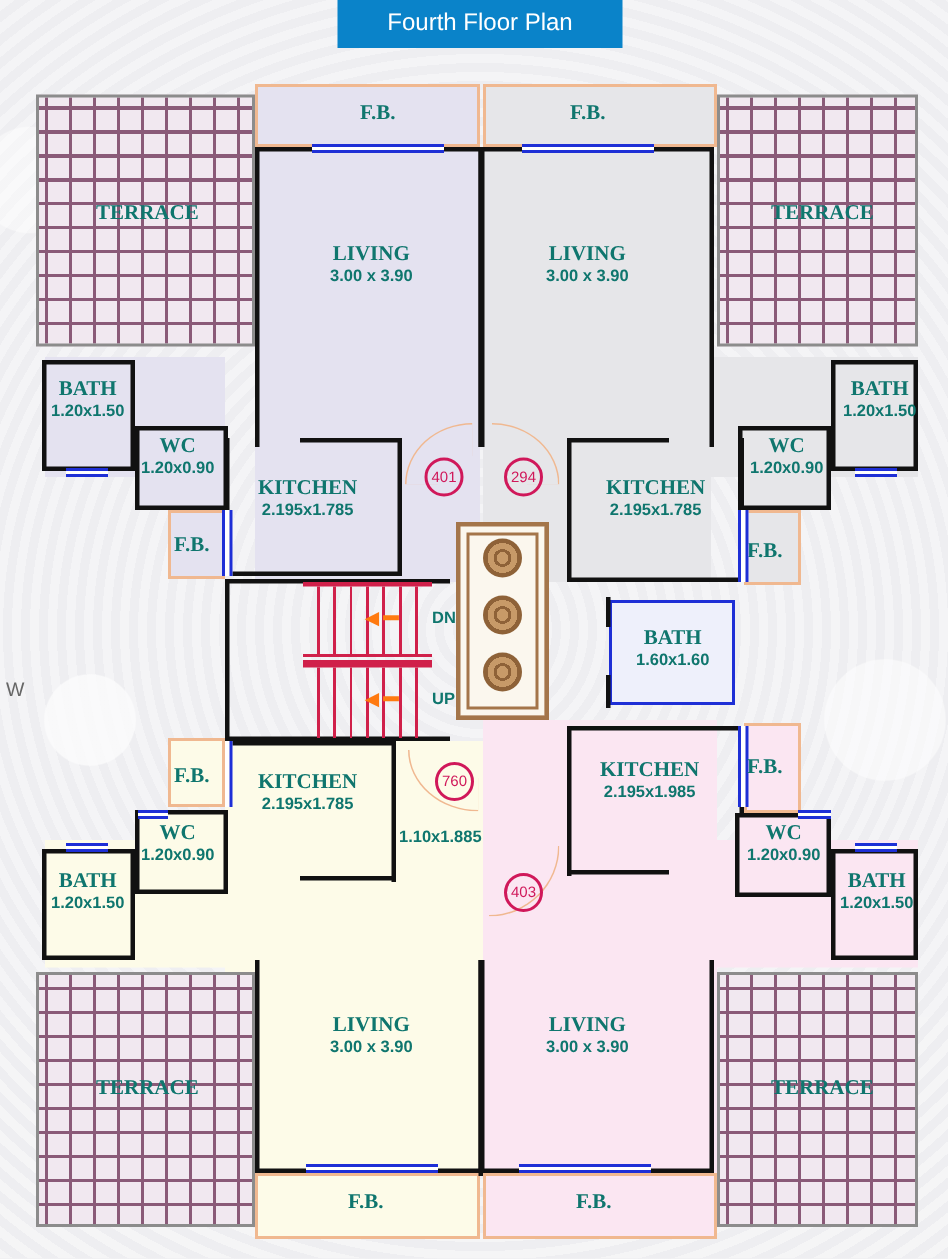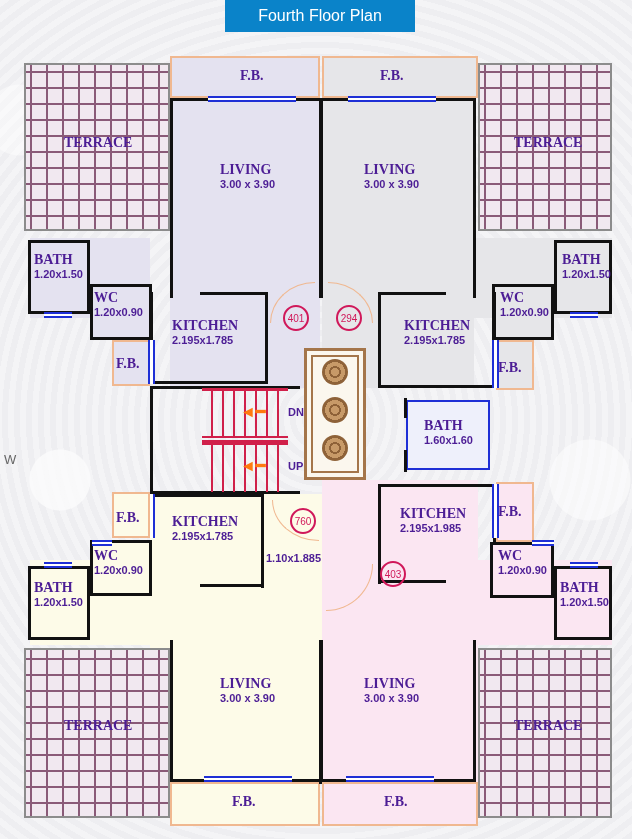--- a/index.html
+++ b/index.html
@@ -29,21 +29,21 @@
     background-image:
       repeating-linear-gradient(90deg, transparent 0 4px, #8a5a78 4px 6px, transparent 6px 16px),
       repeating-linear-gradient(0deg, transparent 0 12px, #8a5a78 12px 14px, transparent 14px 16px);
     background-color:#f1e8f0;
   }
   .room { border:3px solid #111; }
   .wall { background:#111; }
   .win { background:#fff; border-top:2px solid #1e2fd6; border-bottom:2px solid #1e2fd6; height:6px; }
   .winv { background:#fff; border-left:2px solid #1e2fd6; border-right:2px solid #1e2fd6; width:7px; }
   .fb { border:2px solid #f0b890; }
-  .lbl { position:absolute; color:#4c1d95; font-weight:bold; text-align:left; white-space:nowrap; }
+  .lbl { position:absolute; color:#0f766e; font-weight:bold; text-align:center; white-space:nowrap; }
   .lbl .n { font-size:14px; display:block; }
   .lbl .d { font-family:"Liberation Sans", sans-serif; font-size:11px; font-weight:bold; display:block; }
   .flatno {
     position:absolute; width:26px; height:26px; border:2px solid #d0185a; border-radius:50%;
     color:#d0185a; font-family:"Liberation Sans", sans-serif; font-size:10px;
     display:flex; align-items:center; justify-content:center; box-sizing:border-box;
   }
   .door { position:absolute; border:1.5px solid #f0b890; border-bottom:none; border-left:none; border-radius:0 100% 0 0; }
   .stairs {
     background:repeating-linear-gradient(90deg, transparent 0 9px, #d0204a 9px 11px);
@@ -271,21 +271,21 @@
   </div>
 
   <div class="abs room" style="left:554px;top:566px;width:58px;height:74px;background:#fbe6f2;"></div>
   <div class="abs win" style="left:570px;top:562px;width:28px;"></div>
   <div class="lbl" style="left:560px;top:580px;">
     <span class="n">BATH</span>
       <span class="d">1.20x1.50</span>
   </div>
 
   <div class="door" style="left:326px;top:564px;width:46px;height:46px;transform:scaleY(-1);"></div>
-  <div class="flatno" style="left:336px;top:561px;margin-left:44px;">403</div>
+  <div class="flatno" style="left:336px;top:582px;">403</div>
 
   <div class="abs room" style="left:320px;top:640px;width:156px;height:142px;border-top:none;"></div>
   <div class="abs win" style="left:346px;top:776px;width:88px;"></div>
   <div class="lbl" style="left:364px;top:676px;">
     <span class="n">LIVING</span>
       <span class="d">3.00 x 3.90</span>
   </div>
 
   <div class="abs terrace-grid" style="left:478px;top:648px;width:134px;height:170px;border:2px solid #8c8c8c;"></div>
   <div class="lbl" style="left:514px;top:718px;">

